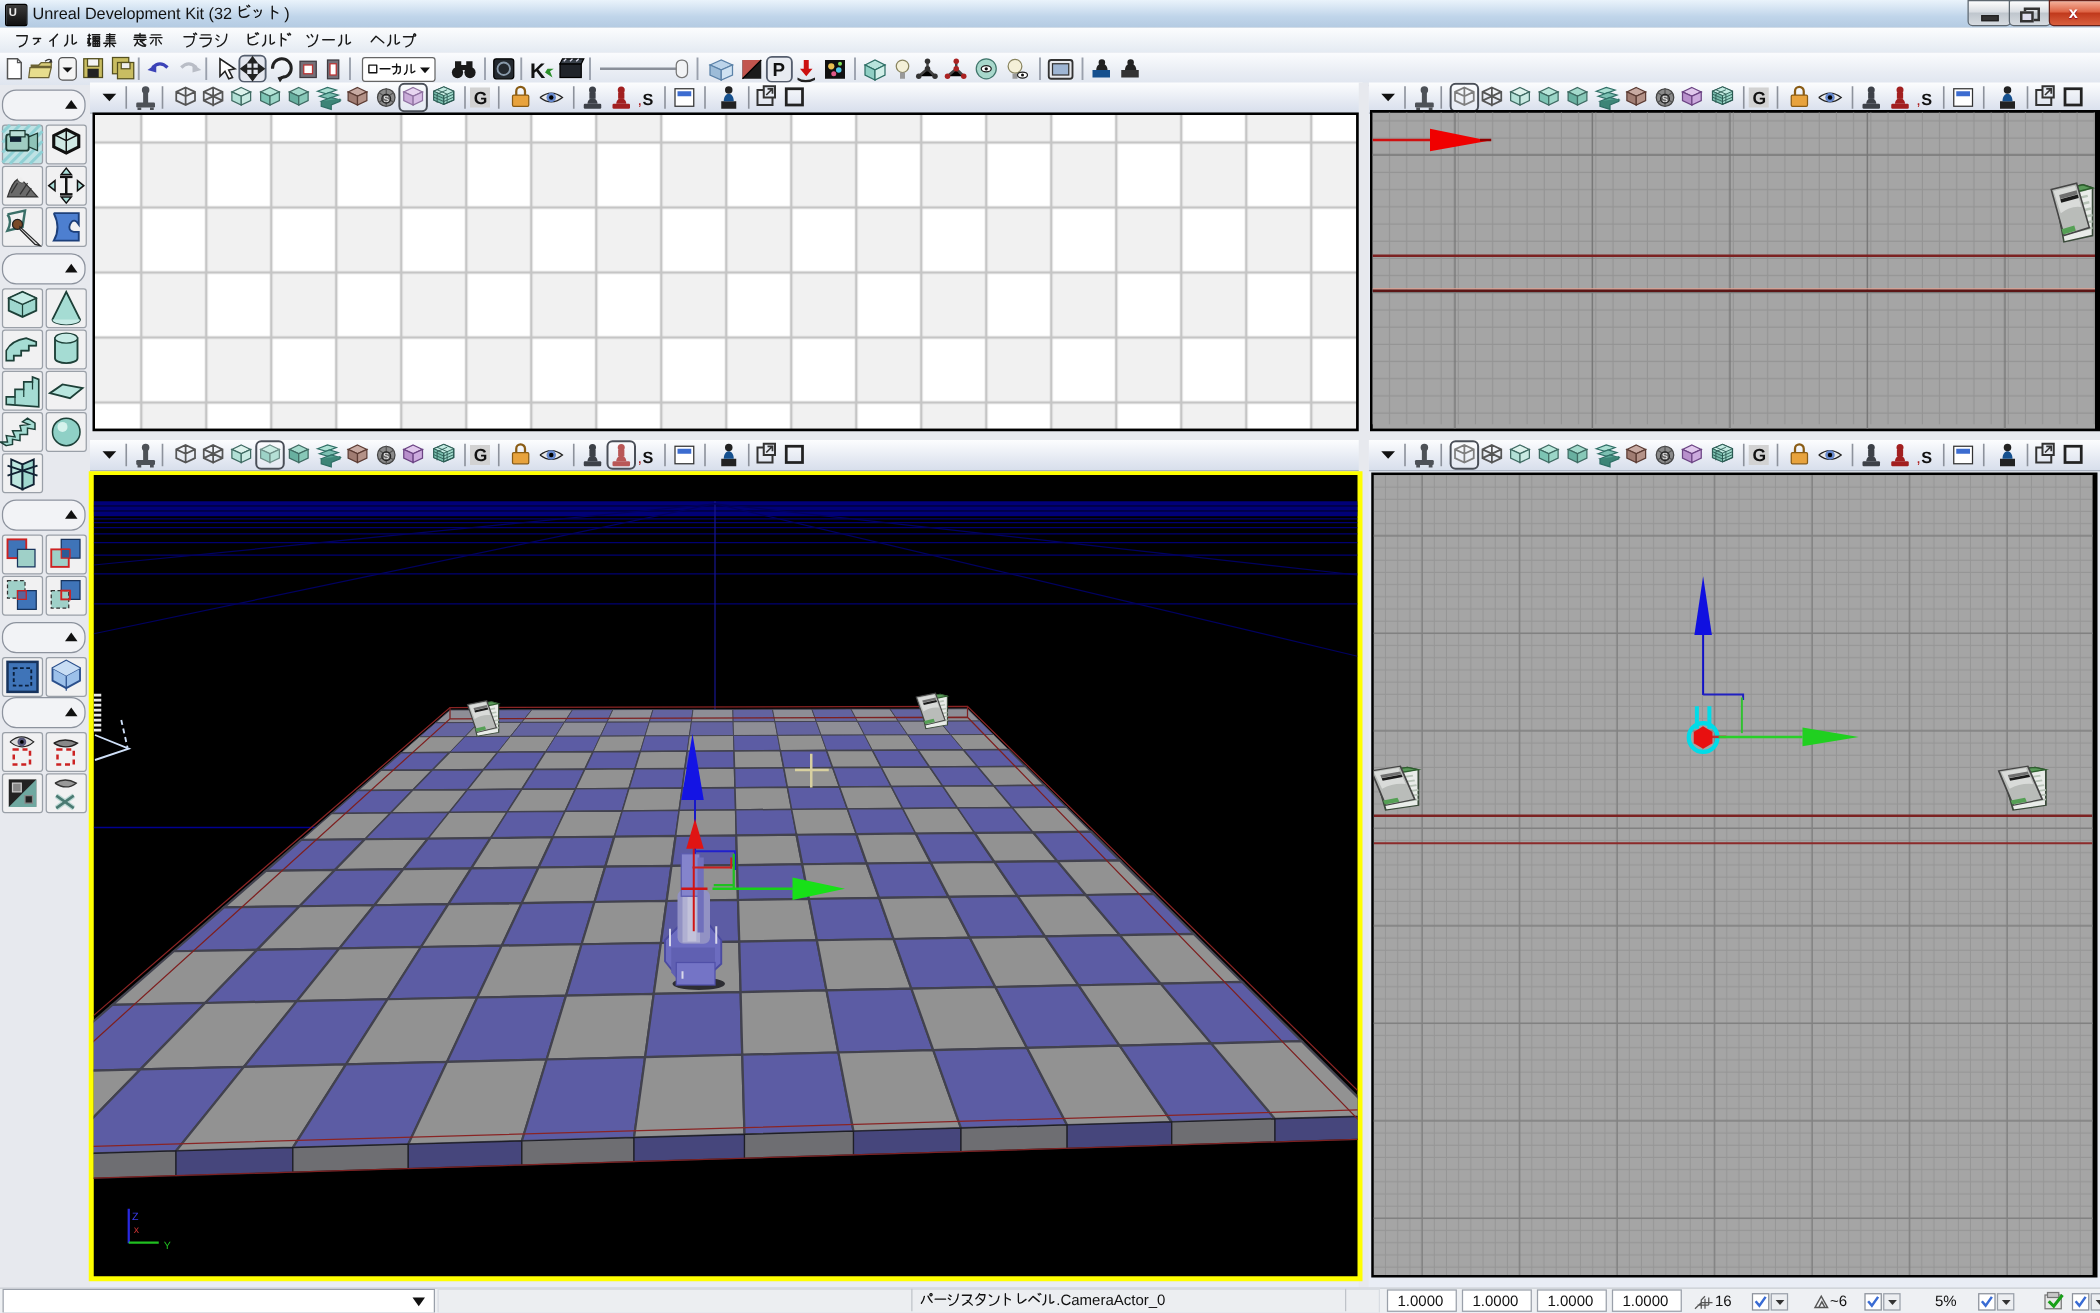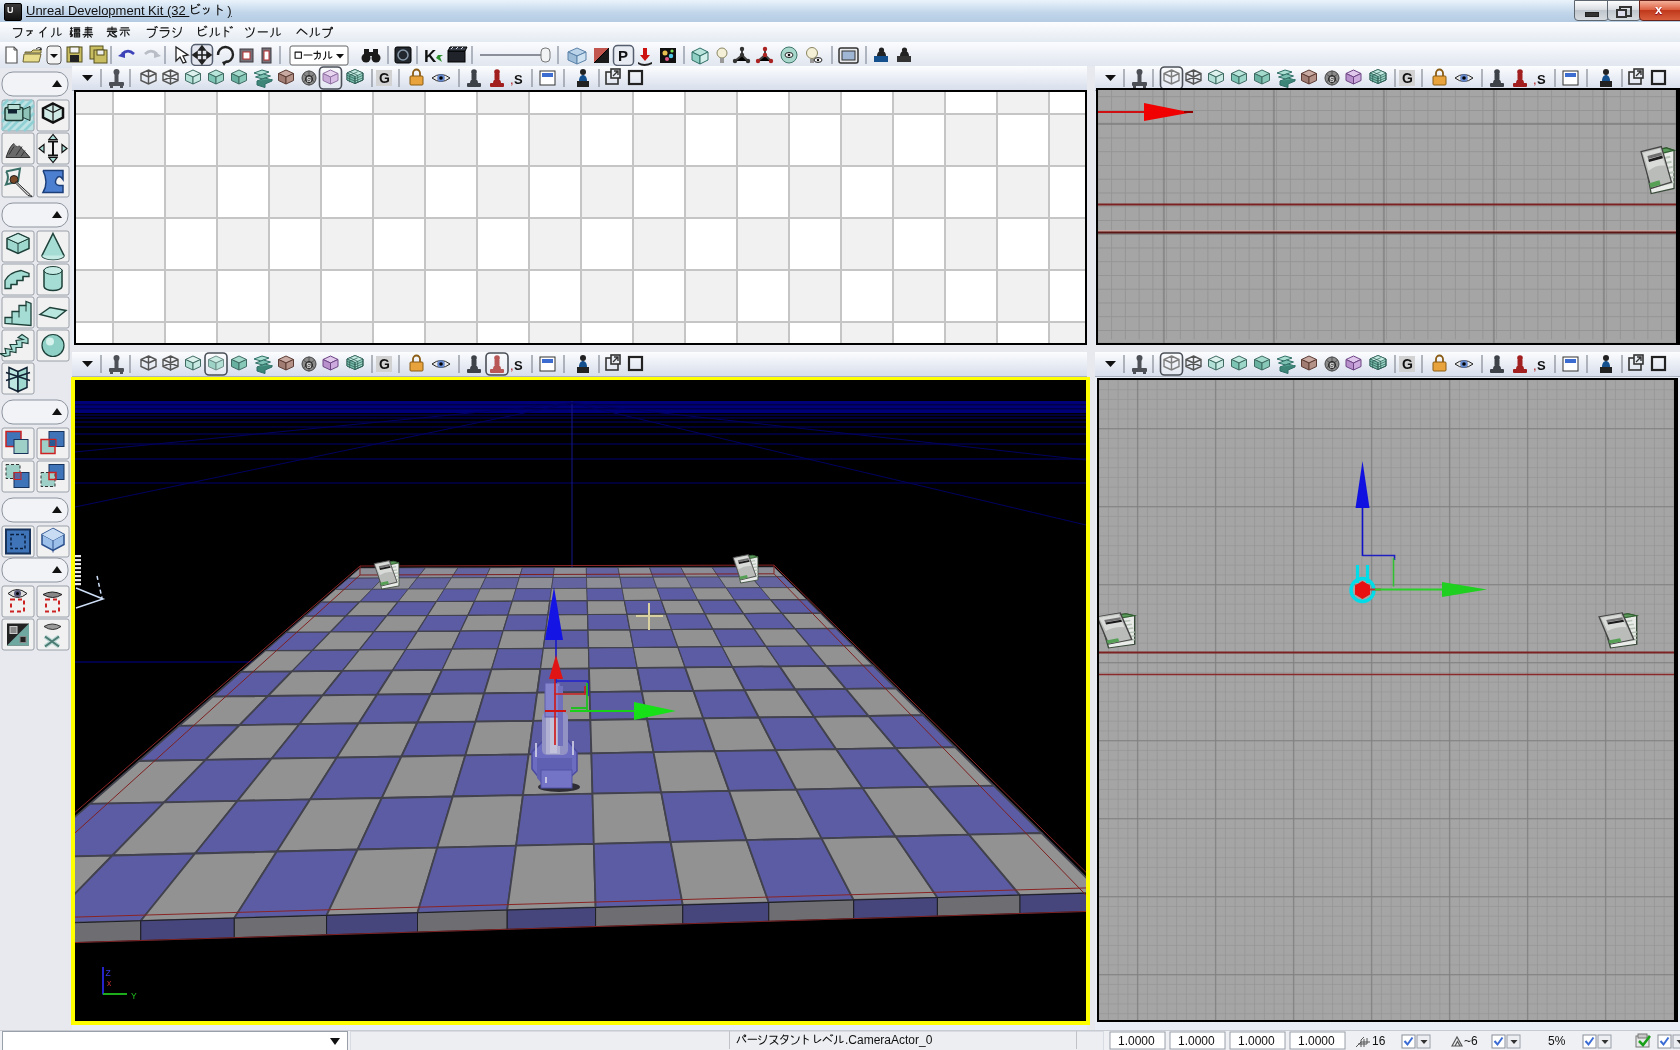--- a/index.html
+++ b/index.html
@@ -2,21 +2,21 @@
 <html><head><meta charset="utf-8"><style>
 html,body{margin:0;padding:0;}
 body{width:1680px;height:1050px;overflow:hidden;font-family:"Liberation Sans",sans-serif;background:#e9edf5;position:relative;}
 .abs{position:absolute;}
 </style></head><body>
 
 <div class="abs" style="left:0;top:0;width:1680px;height:22px;background:linear-gradient(#eaf3fb,#c0d5ea 60%,#b4cbe2);border-bottom:1px solid #7f98b5;">
 <div class="abs" style="left:4px;top:3px;width:16px;height:16px;background:linear-gradient(#3a3a3a,#111);border:1px solid #000;border-radius:2px;">
 <span style="position:absolute;left:2px;top:1px;font-size:9px;font-weight:bold;color:#eee;">U</span>
     </div>
-<div class="abs" style="left:26px;top:3px;font-size:13px;color:#111;text-decoration:underline;">Unreal Development Kit (32 <svg width="38" height="15" style="vertical-align:-3px">
+<div class="abs" style="left:26px;top:3px;font-size:13px;color:#111;">Unreal Development Kit (32 <svg width="38" height="15" style="vertical-align:-3px">
         <path d="M2.6 2.4 L2.6 8.2 Q2.6 10.8 6.0 10.8 Q8.6 10.8 10.1 9.2 M2.6 6.0 L7.9 4.1 M8.4 1.7 L9.4 2.7 M9.8 1.2 L10.8 2.2 M14.4 5.3 L15.4 6.5 M16.5 4.9 L17.3 6.1 M20.0 5.1 Q19.8 7.7 18.5 9.2 Q17.3 10.3 15.4 10.9 M28.8 2.0 L28.8 12.0 M28.8 5.3 L33.2 7.5" fill="none" stroke="#111" stroke-width="1.1" stroke-linecap="round" stroke-linejoin="round"></path>
       </svg>)</div>
 </div>
 <div class="abs" style="left:1574px;top:0;width:100px;height:19px;">
 <div class="abs" style="left:0;top:0;width:33px;height:19px;background:linear-gradient(#fdfdfd,#d9dde2 45%,#bfc6cd 50%,#d6dbe0);border:1px solid #5e676f;border-radius:0 0 4px 4px;">
 <div class="abs" style="left:10px;top:11px;width:12px;height:3px;background:#333;border:1px solid #222;"></div>
     </div>
 <div class="abs" style="left:33px;top:0;width:32px;height:19px;background:linear-gradient(#fdfdfd,#d9dde2 45%,#bfc6cd 50%,#d6dbe0);border:1px solid #5e676f;border-radius:0 0 4px 4px;">
 <div class="abs" style="left:11px;top:5px;width:9px;height:7px;border:2px solid #333;"></div>
 <div class="abs" style="left:8px;top:8px;width:7px;height:5px;border:2px solid #333;background:#dde;"></div>

